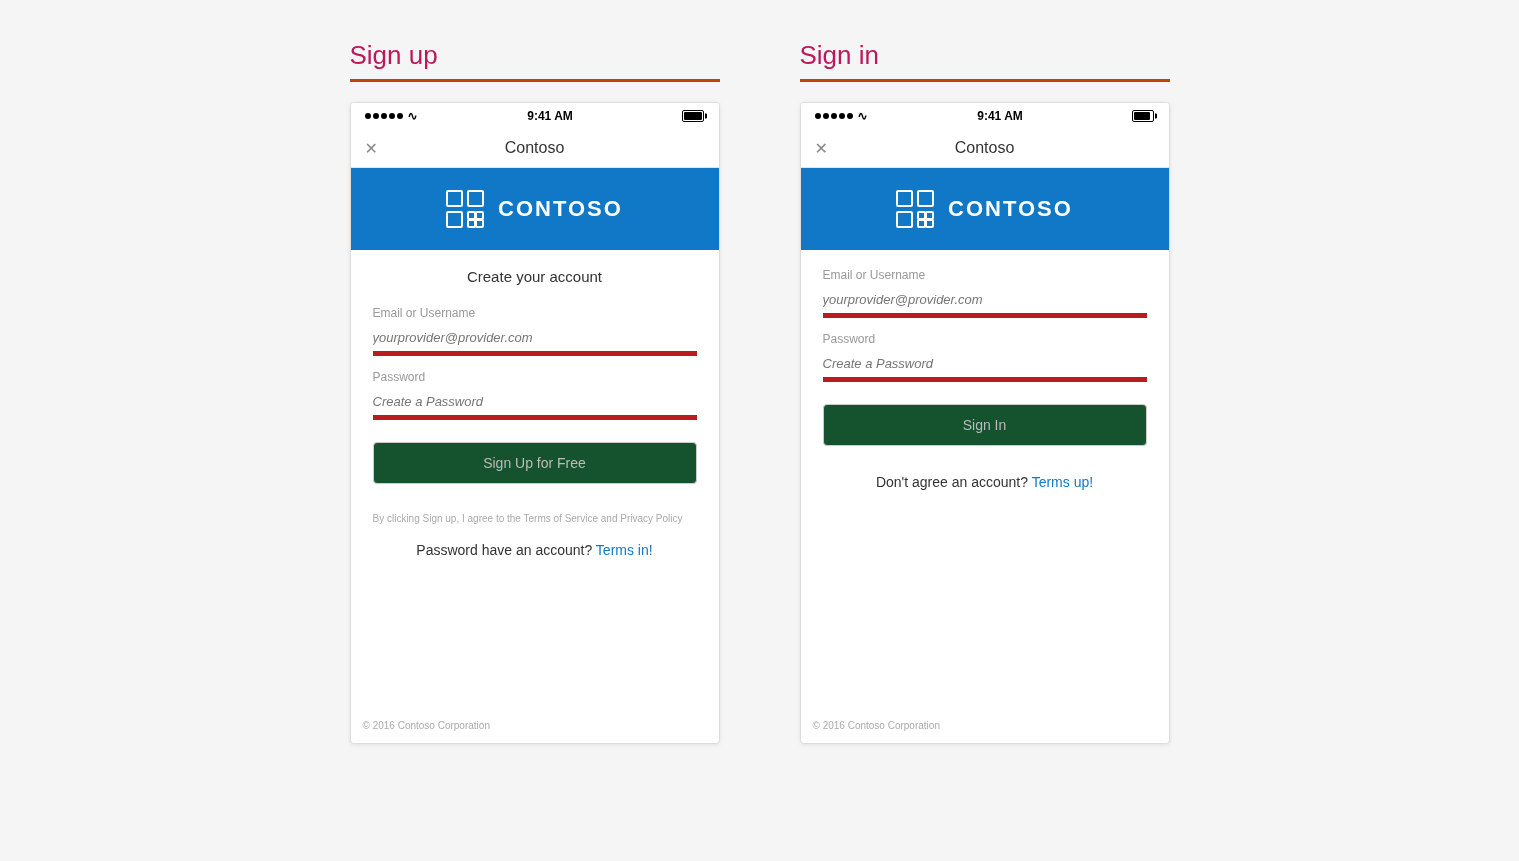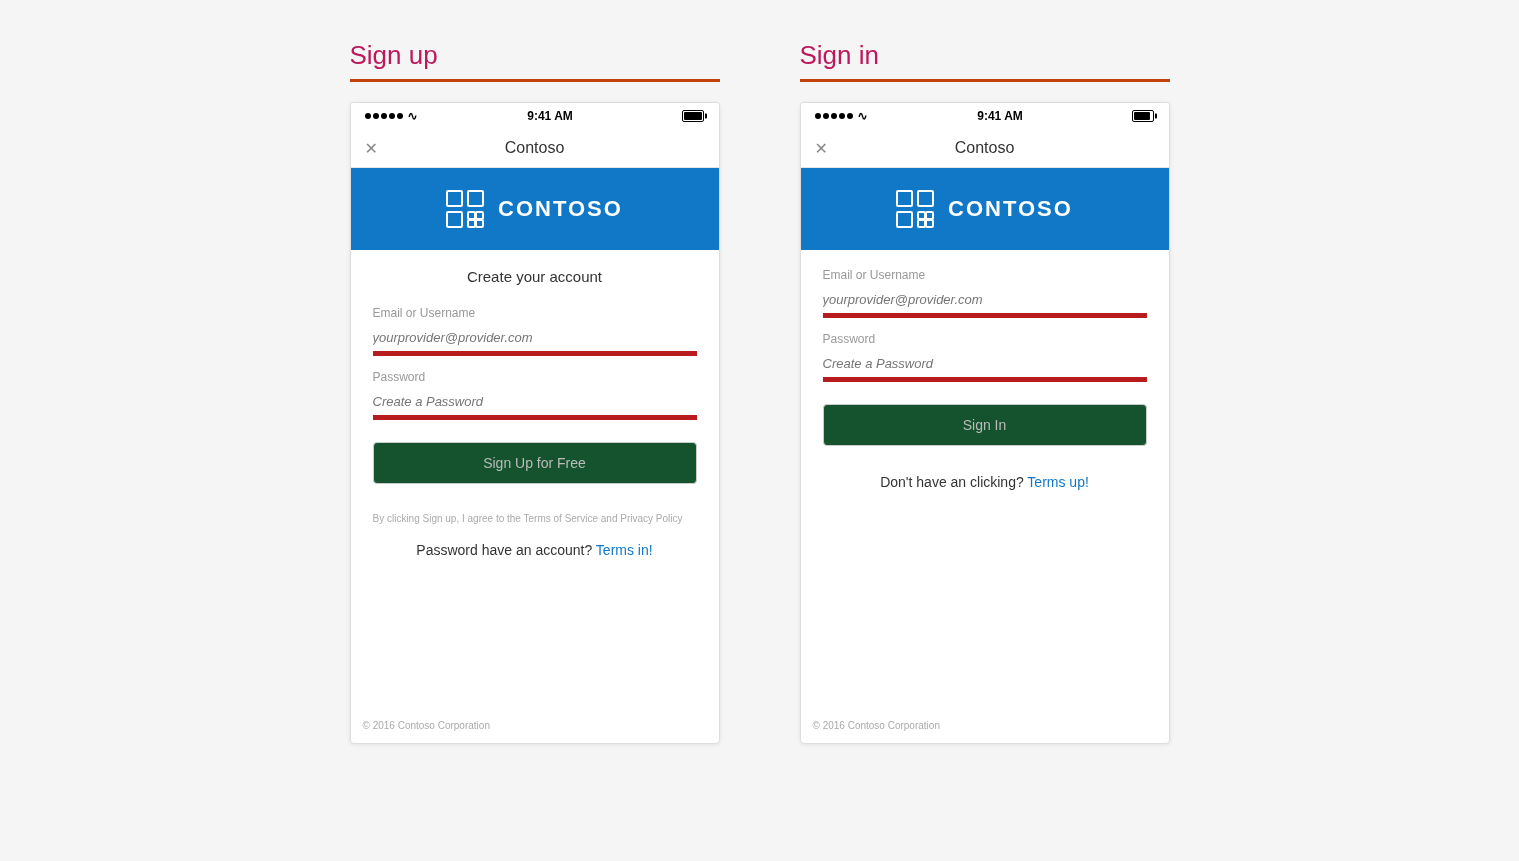--- a/index.html
+++ b/index.html
@@ -353,21 +353,21 @@
         </div>
 
         <div class="field-group">
           <label class="field-label">Password</label>
           <input class="field-input" type="password" placeholder="Create a Password" style="">
         </div>
 
         <button class="btn-primary">Sign In</button>
 
         <div class="bottom-link" style="margin-top: 14px;">
-          <span>Don't have an clicking?</span>
+          <span>Don't agree an account?</span>
           <a href="#">Terms up!</a>
         </div>
       </div>
 
       <div class="push-footer"></div>
 
       <div class="phone-footer">© 2016 Contoso Corporation</div>
     </div>
   </div>
 </div>

